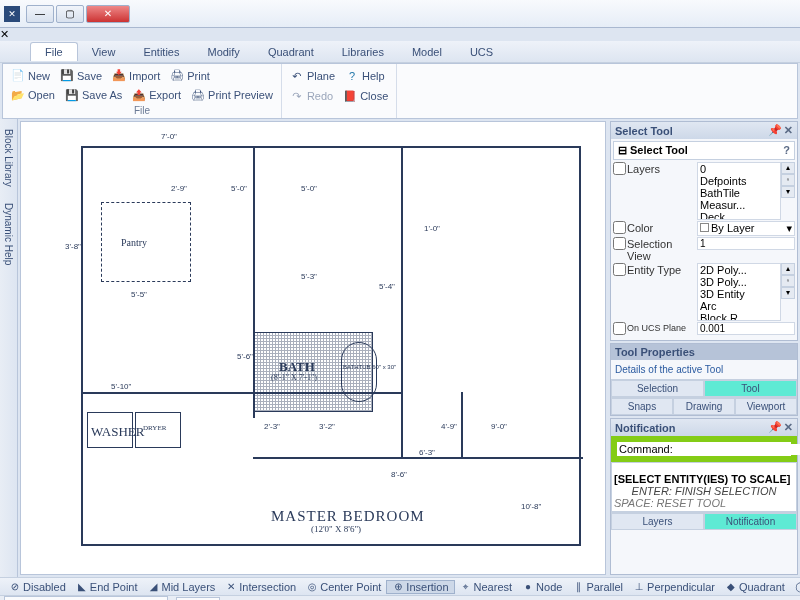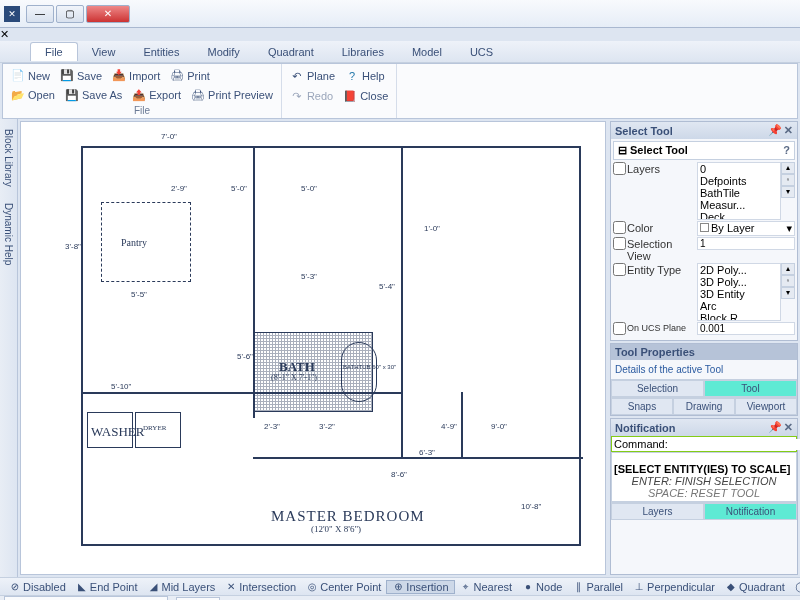--- a/index.html
+++ b/index.html
@@ -44,26 +44,26 @@
 .proprow .val { flex: 1; background: #fff; border: 1px solid #d0d8e5; padding: 0 2px; font-size: 10px; }
 .listbox { background: #fff; border: 1px solid #d0d8e5; font-size: 10px; max-height: 58px; overflow: hidden; flex: 1; }
 .listbox div { padding: 0 2px; }
 .scrollbtns { width: 14px; display: flex; flex-direction: column; }
 .scrollbtns div { height: 12px; background: #e5eaf2; border: 1px solid #c5d0e0; font-size: 8px; text-align: center; line-height: 10px; }
 
 .subtabs { display: flex; background: #e0e7f2; border-top: 1px solid #c5d0e0; }
 .subtabs .stab { flex: 1; text-align: center; padding: 2px; font-size: 10px; color: #3a5078; border: 1px solid #c5d0e0; cursor: pointer; }
 .subtabs .stab.active { background: #5eead4; font-weight: normal; }
 
-.cmdline { background: #fff; border: 1px solid #84cc16; padding: 1px 2px; font-size: 10px; display: flex; align-items: flex-end; }
+.cmdline { background: #fff; border: 6px solid #84cc16; padding: 1px 2px; font-size: 10px; display: flex; align-items: flex-end; }
 .cmdhist { background: #fff; border: 1px solid #c5d0e0; font-size: 10px; padding: 10px 2px; font-style: italic; height: 50px; overflow: hidden; }
 .cmdhist .l1 { font-weight: bold; font-style: normal; color: #000; }
 .cmdhist .l2 { color: #444; text-align: center; }
 .cmdhist .l3 { color: #1a8a1a; }
-.cmdhist .l4 { color: #777; text-align: center; }
+.cmdhist .l4 { color: #777; }
 
 .snapbar { height: 18px; background: linear-gradient(#eef2f9, #dde5f1); border-top: 1px solid #c5d0e0; display: flex; align-items: center; padding: 0 4px; gap: 0; overflow: hidden; }
 .snapbtn { display: flex; align-items: center; gap: 2px; padding: 0 5px; color: #3a5078; font-size: 10px; white-space: nowrap; cursor: pointer; }
 .snapbtn .ic { width: 12px; height: 12px; display: inline-flex; align-items: center; justify-content: center; font-size: 10px; }
 
 .tabstrip { height: 18px; background: #e8edf5; border-top: 1px solid #c5d0e0; display: flex; align-items: center; padding: 0 4px; gap: 2px; }
 .doctab { background: #fafbfd; border: 1px solid #b8c5da; padding: 1px 6px; font-size: 10px; color: #3a5078; display: flex; align-items: center; gap: 3px; }
 
 
 .fp-line { position: absolute; background: #2a3a5a; }

